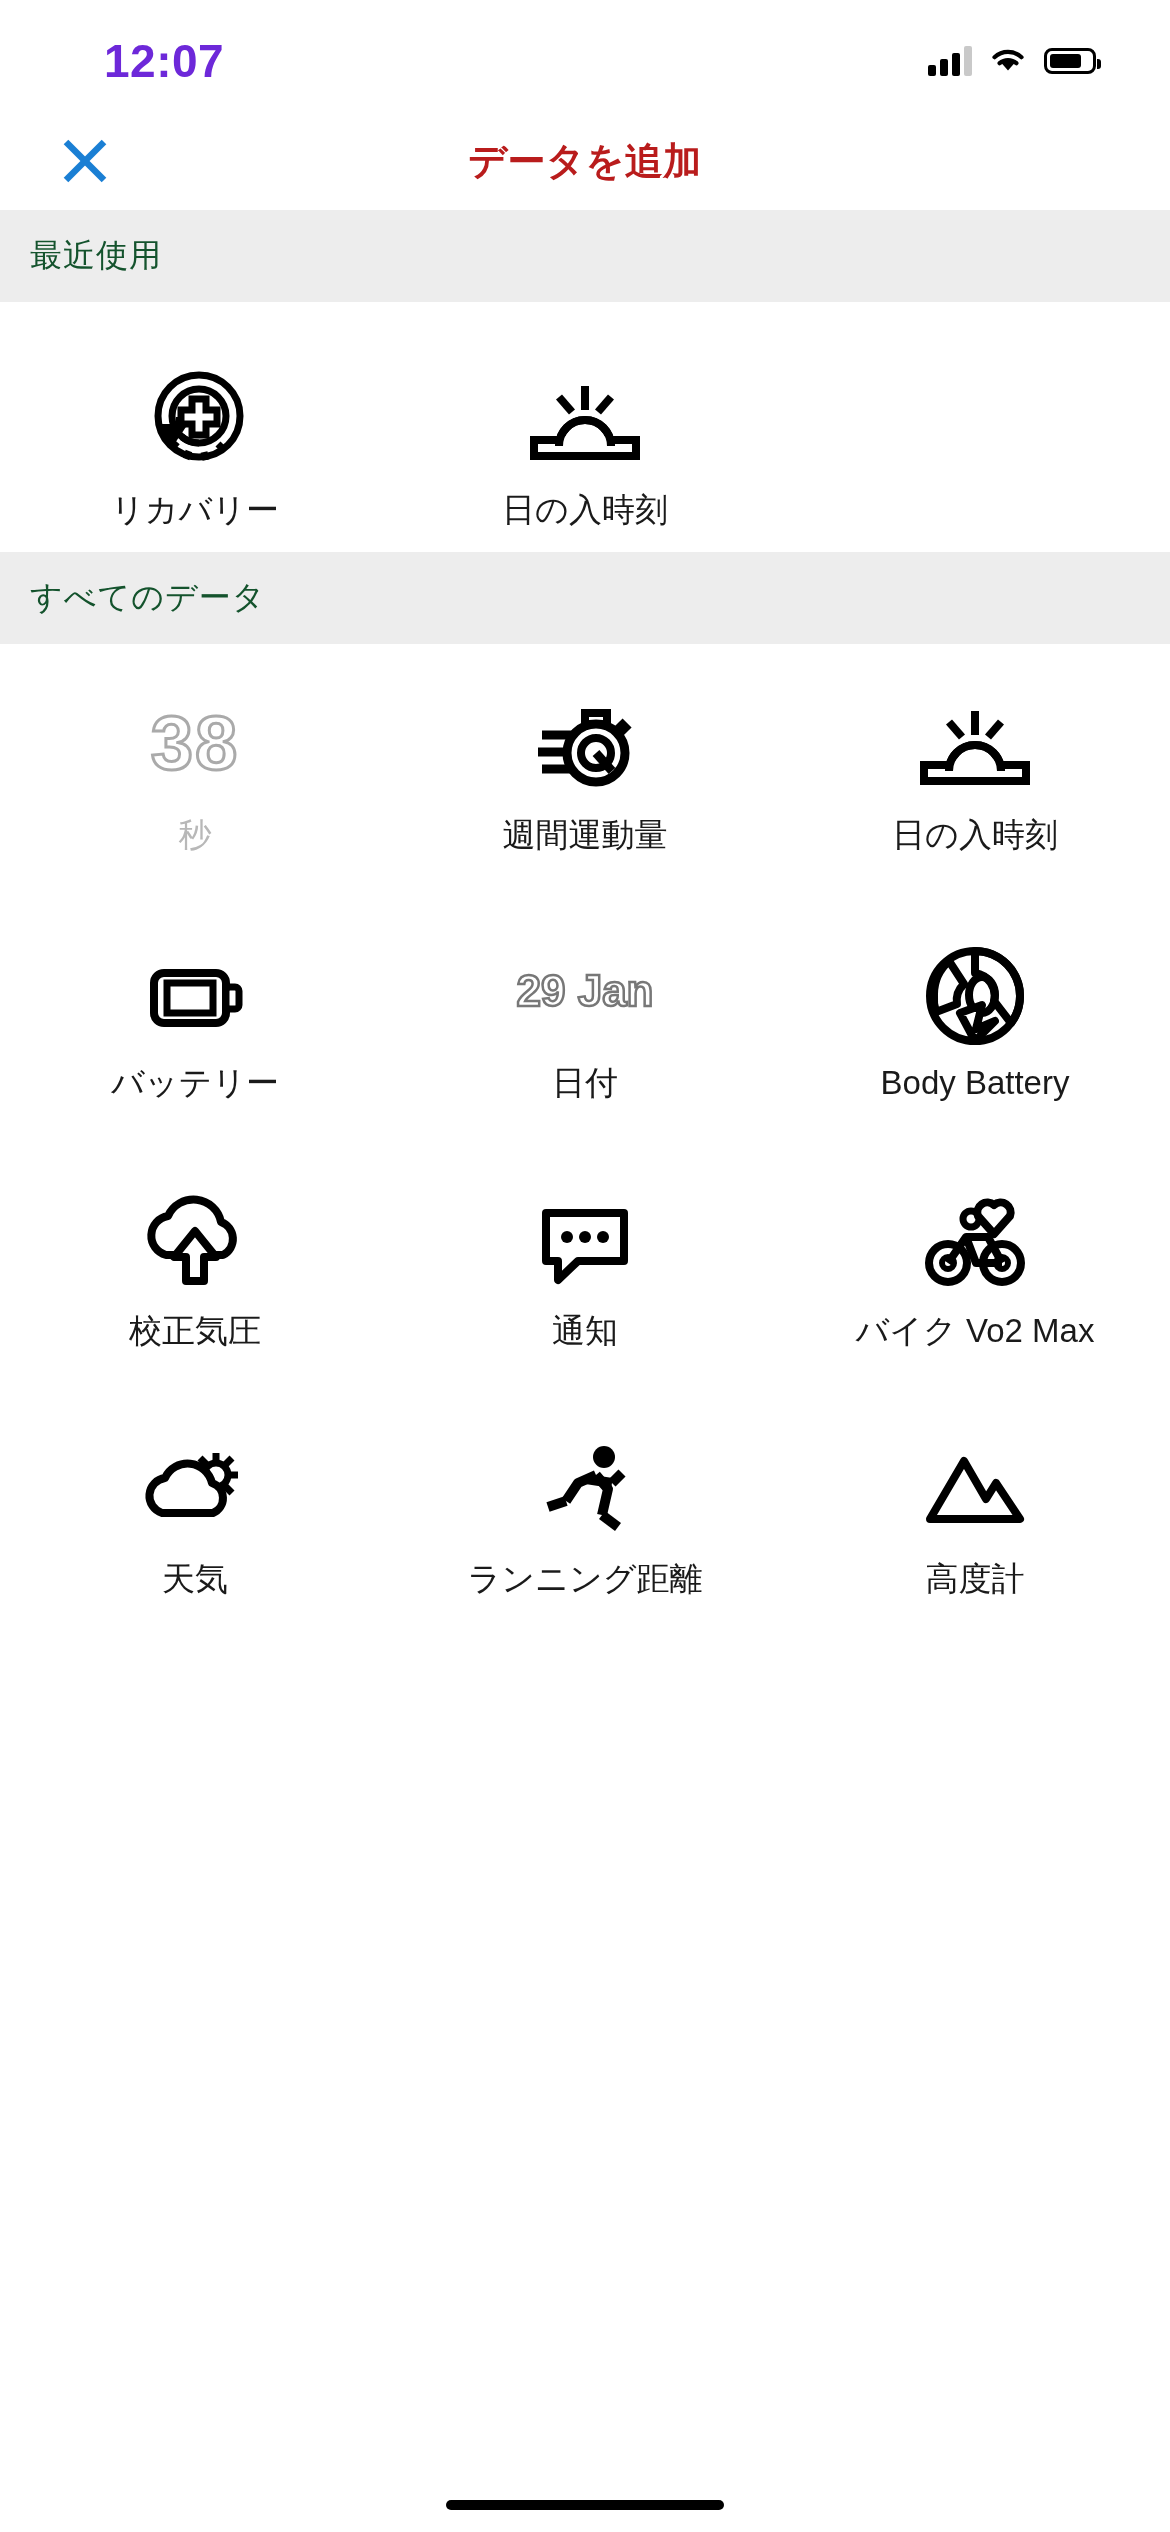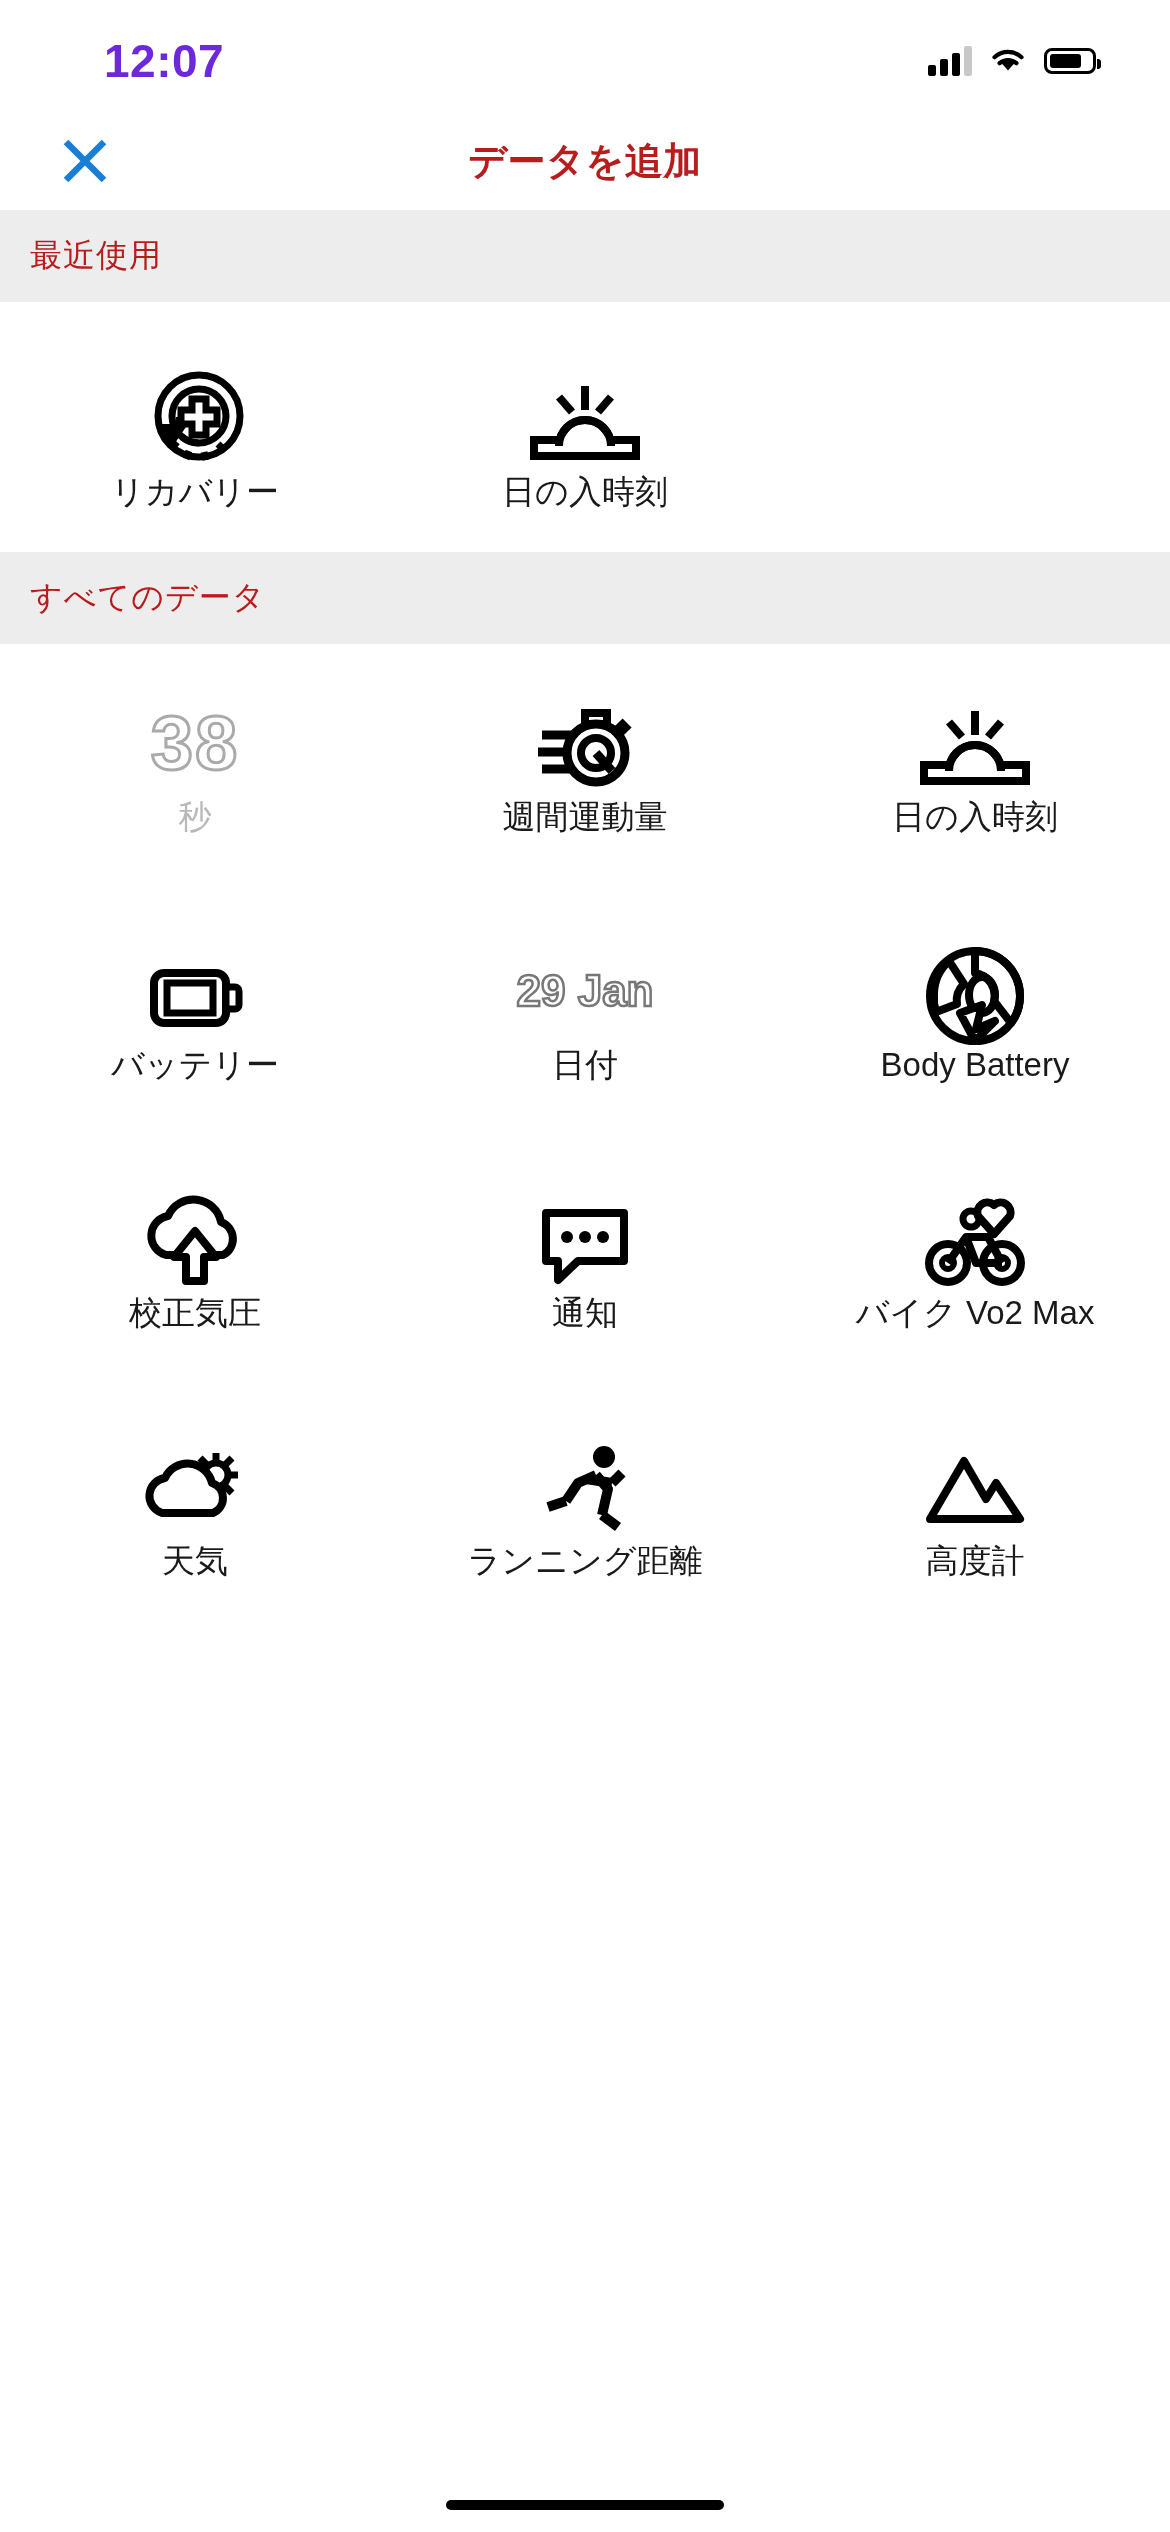--- a/index.html
+++ b/index.html
@@ -83,21 +83,21 @@
   
   .section-band {
     background:#ededed;
     height:92px;
     display:flex;
     align-items:center;
     padding-left:30px;
   }
   .section-band span {
     font-size:32px;
-    color:#b91c1c;
+    color:#14532d;
     letter-spacing:1px;
   }
 
   
   .grid {
     display:grid;
     grid-template-columns:repeat(3,1fr);
     background:#fff;
   }
   .cell {
@@ -110,20 +110,21 @@
     cursor:pointer;
   }
   .cell .glyph {
     height:108px;
     display:flex;
     align-items:center;
     justify-content:center;
   }
   .cell .glyph svg { display:block; }
   .cell .lbl {
+    margin-top:18px;
     font-size:33px;
     color:#1a1a1a;
     text-align:center;
     line-height:1.2;
     white-space:nowrap;
   }
   .cell.disabled .lbl { color:#b8b8b8; }
 
   .recent-grid .cell { height:250px; padding-top:62px; }
 

